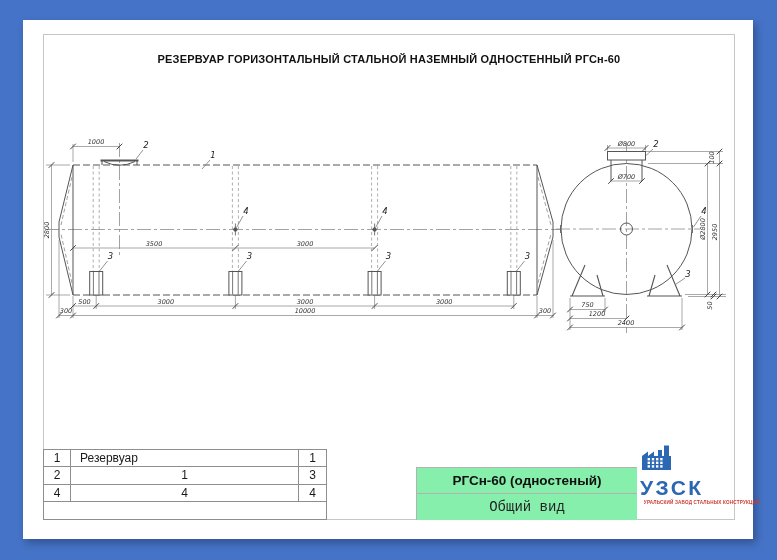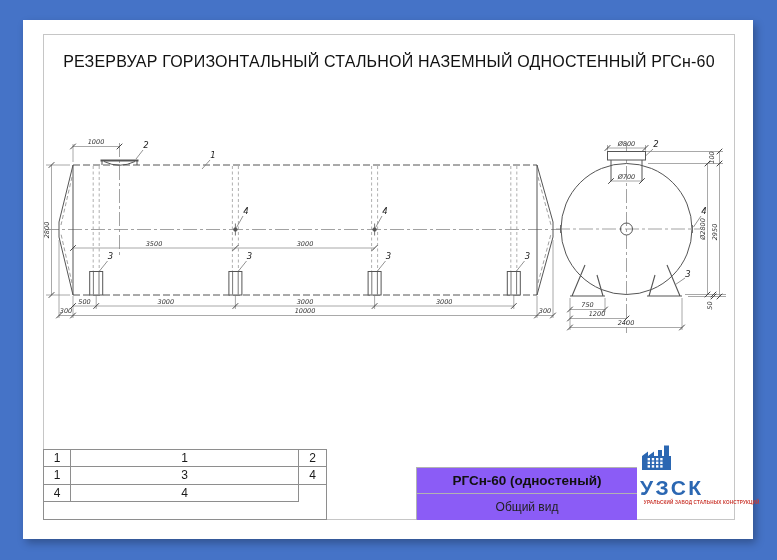--- a/index.html
+++ b/index.html
@@ -11,21 +11,21 @@
   .page{
     position:absolute;left:23px;top:20px;width:730px;height:519px;
     background:#ffffff;box-shadow:3px 4px 8px rgba(0,0,0,.28);
   }
   .frame{
     position:absolute;left:43px;top:34px;width:692px;height:486px;
     border:1px solid #c6c6c6;box-sizing:border-box;
   }
   .sheet-title{
     position:absolute;left:43px;top:53px;width:692px;
-    text-align:center;font-size:16px;font-weight:normal;color:#111;
+    text-align:center;font-size:11px;font-weight:bold;color:#111;
     letter-spacing:.2px;white-space:nowrap;
   }
   svg.draw{position:absolute;left:0;top:0;}
   svg text{font-family:"DejaVu Sans", sans-serif;font-style:italic;fill:#333;}
   svg text.dim{font-size:6.5px;}
   svg text.co{font-size:8.5px;fill:#222;}
 
   .parts-table{
     position:absolute;left:43px;top:449px;width:284px;height:71px;
     box-sizing:border-box;border:1px solid #8e8e8e;
@@ -37,30 +37,30 @@
     border-right:1px solid #8e8e8e;border-bottom:1px solid #8e8e8e;
     box-sizing:border-box;white-space:nowrap;overflow:hidden;
   }
   .parts-table .cell.name{justify-content:flex-start;padding-left:9px;}
   .parts-table .cell:nth-child(3n){border-right:none;}
   .parts-table .cell:nth-child(n+10){border-bottom:none;}
 
   .title-block{
     position:absolute;left:416px;top:467px;width:221px;height:53px;
     box-sizing:border-box;border-left:1px solid #b2b2b2;border-top:1px solid #b2b2b2;
-    background:#8b5cf6;
+    background:#86efac;
   }
   .title-block .model{
     height:26px;box-sizing:border-box;border-bottom:1px solid #b2b2b2;
     display:flex;align-items:center;justify-content:center;
     font-size:13.5px;font-weight:bold;color:#111;
   }
   .title-block .view{
     height:26px;display:flex;align-items:center;justify-content:center;
-    font-size:12px;color:#222;
+    font-size:14px;color:#222;font-family:Liberation Mono, monospace;
   }
   .logo{
     position:absolute;left:640px;top:444px;width:96px;
   }
   .logo .abbr{
     font-size:21px;font-weight:bold;color:#2b67b2;letter-spacing:2.5px;
     line-height:20px;
   }
   .logo .full{
     font-size:5px;font-weight:bold;color:#cb3a31;letter-spacing:.2px;
@@ -214,20 +214,21 @@
   <text class="dim" x="597" y="316" text-anchor="middle">1200</text>
   <text class="dim" x="626" y="325" text-anchor="middle">2400</text>
 
   <text class="co" x="656" y="147" text-anchor="middle">2</text>
   <text class="co" x="704" y="213.5" text-anchor="middle">4</text>
   <text class="co" x="688" y="276.5" text-anchor="middle">3</text>
 </svg>
 
 <div class="parts-table">
   <div class="cell">1</div>
+  <div class="cell name">Резервуар</div>
   <div class="cell">1</div>
   <div class="cell">2</div>
   <div class="cell">1</div>
   <div class="cell">3</div>
   <div class="cell">4</div>
   <div class="cell">4</div>
   <div class="cell">4</div>
 </div>
 
 <div class="title-block">

